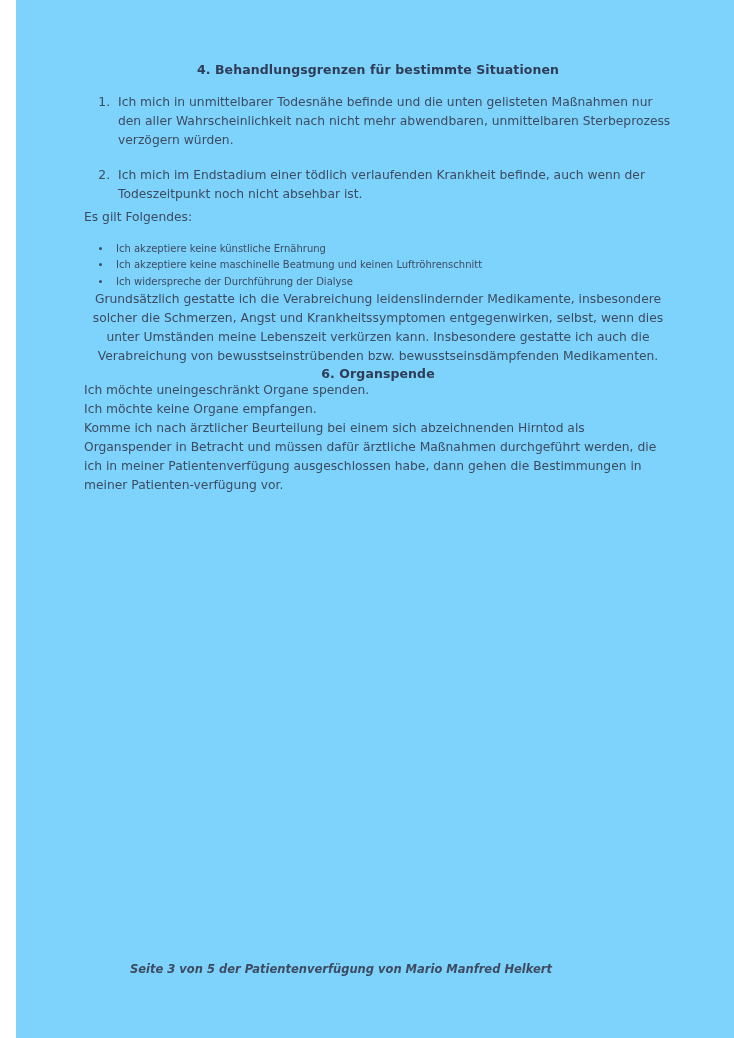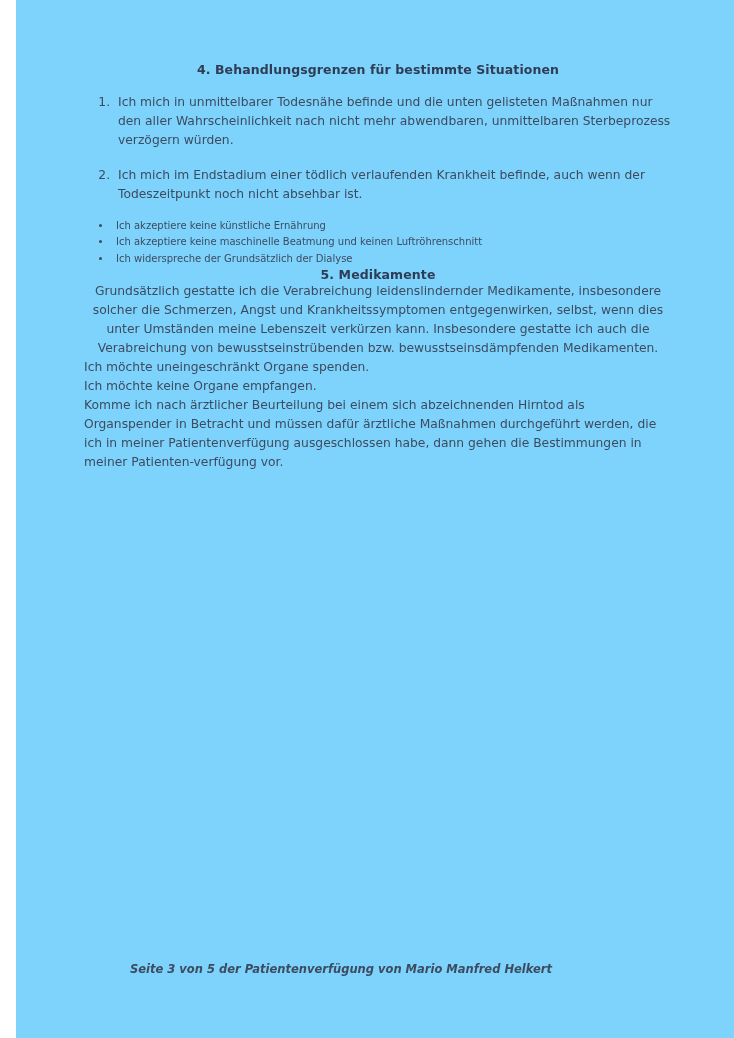--- a/index.html
+++ b/index.html
@@ -96,31 +96,32 @@
   <div class="content">
 
     <h2 class="section-heading heading-4">4. Behandlungsgrenzen für bestimmte Situationen</h2>
 
 
     <ol class="numbered">
       <li>Ich mich in unmittelbarer Todesnähe befinde und die unten gelisteten Maßnahmen  nur den aller Wahrscheinlichkeit nach nicht mehr abwendbaren, unmittelbaren Sterbeprozess verzögern würden.</li>
       <li>Ich mich im Endstadium einer tödlich verlaufenden Krankheit befinde, auch wenn der Todeszeitpunkt noch nicht absehbar ist.</li>
     </ol>
 
+    <p class="para para-esgilt">Es gilt Folgendes:</p>
 
     <ul class="bulleted">
       <li>Ich akzeptiere keine künstliche Ernährung</li>
       <li>Ich akzeptiere keine maschinelle Beatmung und keinen Luftröhrenschnitt</li>
-      <li>Ich widerspreche der Grundsätzlich der Dialyse</li>
+      <li>Ich widerspreche der Durchführung der Dialyse</li>
     </ul>
 
-    <h2 class="section-heading heading-5">5. Medikamente</h2>
 
     <p class="para para-med">Grundsätzlich gestatte ich die Verabreichung leidenslindernder Medikamente, insbesondere solcher die Schmerzen, Angst und Krankheitssymptomen entgegenwirken, selbst, wenn dies unter Umständen meine Lebenszeit verkürzen kann. Insbesondere gestatte ich auch die Verabreichung von bewusstseinstrübenden bzw. bewusstseinsdämpfenden Medikamenten.</p>
 
+    <h2 class="section-heading heading-6">6. Organspende</h2>
 
     <p class="para para-org2">Ich möchte uneingeschränkt Organe spenden.</p>
 
     <p class="para para-org1">Ich möchte keine Organe empfangen.</p>
 
     <p class="para para-org3">Komme ich nach ärztlicher Beurteilung bei einem sich abzeichnenden Hirntod als Organspender in Betracht und müssen dafür ärztliche Maßnahmen  durchgeführt werden, die ich in meiner Patientenverfügung ausgeschlossen habe, dann gehen die Bestimmungen in meiner Patienten-verfügung vor.</p>
 
   </div>
 
   <div class="footer">Seite 3 von 5 der Patientenverfügung von Mario Manfred Helkert</div>

